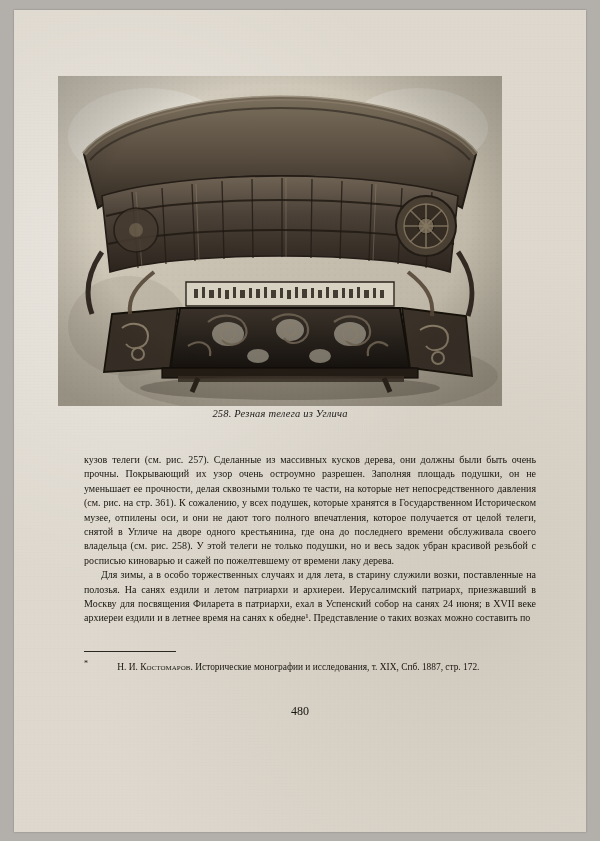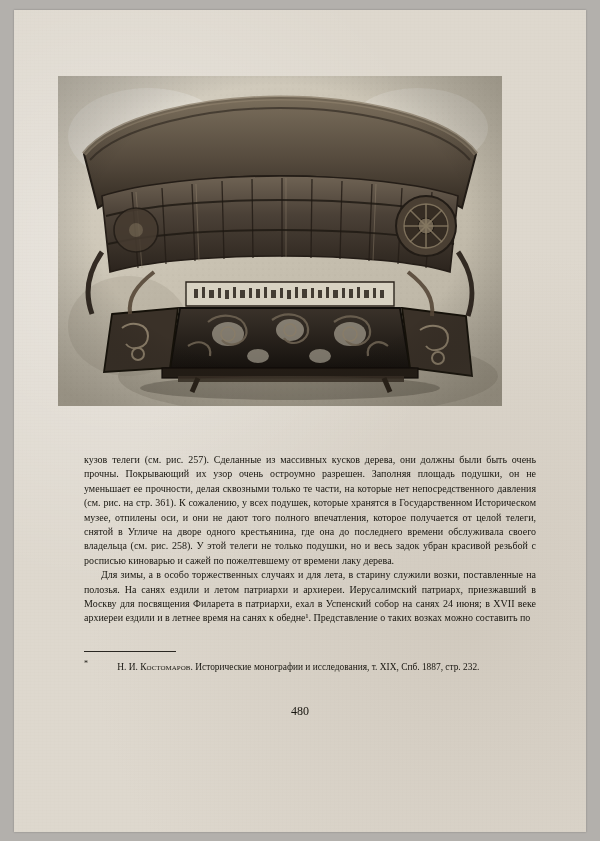--- a/index.html
+++ b/index.html
@@ -305,28 +305,29 @@
 
       <g stroke="#2a2219" stroke-width="5">
         <line x1="140" y1="302" x2="134" y2="316"></line>
         <line x1="326" y1="302" x2="332" y2="316"></line>
       </g>
 
       <rect x="0" y="0" width="444" height="330" fill="url(#vign)"></rect>
     </svg>
   </div>
 
+  <div class="fig-caption">258. Резная телега из Углича</div>
 
   <div class="body-text">
     <p>кузов телеги (см. рис. 257). Сделанные из массивных кусков дерева, они должны были быть очень прочны. Покрывающий их узор очень остроумно разрешен. Заполняя площадь подушки, он не уменьшает ее прочности, делая сквозными только те части, на которые нет непосредственного давления (см. рис. на стр. 361). К сожалению, у всех подушек, которые хранятся в Государственном Историческом музее, отпилены оси, и они не дают того полного впечатления, которое получается от целой телеги, снятой в Угличе на дворе одного крестьянина, где она до последнего времени обслуживала своего владельца (см. рис. 258). У этой телеги не только подушки, но и весь задок убран красивой резьбой с росписью киноварью и сажей по пожелтевшему от времени лаку дерева.</p>
     <p class="indent">Для зимы, а в особо торжественных случаях и для лета, в старину служили возки, поставленные на полозья. На санях ездили и летом патриархи и архиереи. Иерусалимский патриарх, приезжавший в Москву для посвящения Филарета в патриархи, ехал в Успенский собор на санях 24 июня; в XVII веке архиереи ездили и в летнее время на санях к обедне¹. Представление о таких возках можно составить по</p>
   </div>
 
   <div class="footnote-rule"></div>
 
   <div class="footnote">
     <span class="star">*</span>
     <span class="sp">Н. И. Костомаров.</span>
-    <span>Исторические монографии и исследования, т. XIX, Спб. 1887, стр. 232.</span>
+    <span>Исторические монографии и исследования, т. XIX, Спб. 1887, стр. 172.</span>
   </div>
 
   <div class="page-number">480</div>
 </div>
 
 </body></html>

